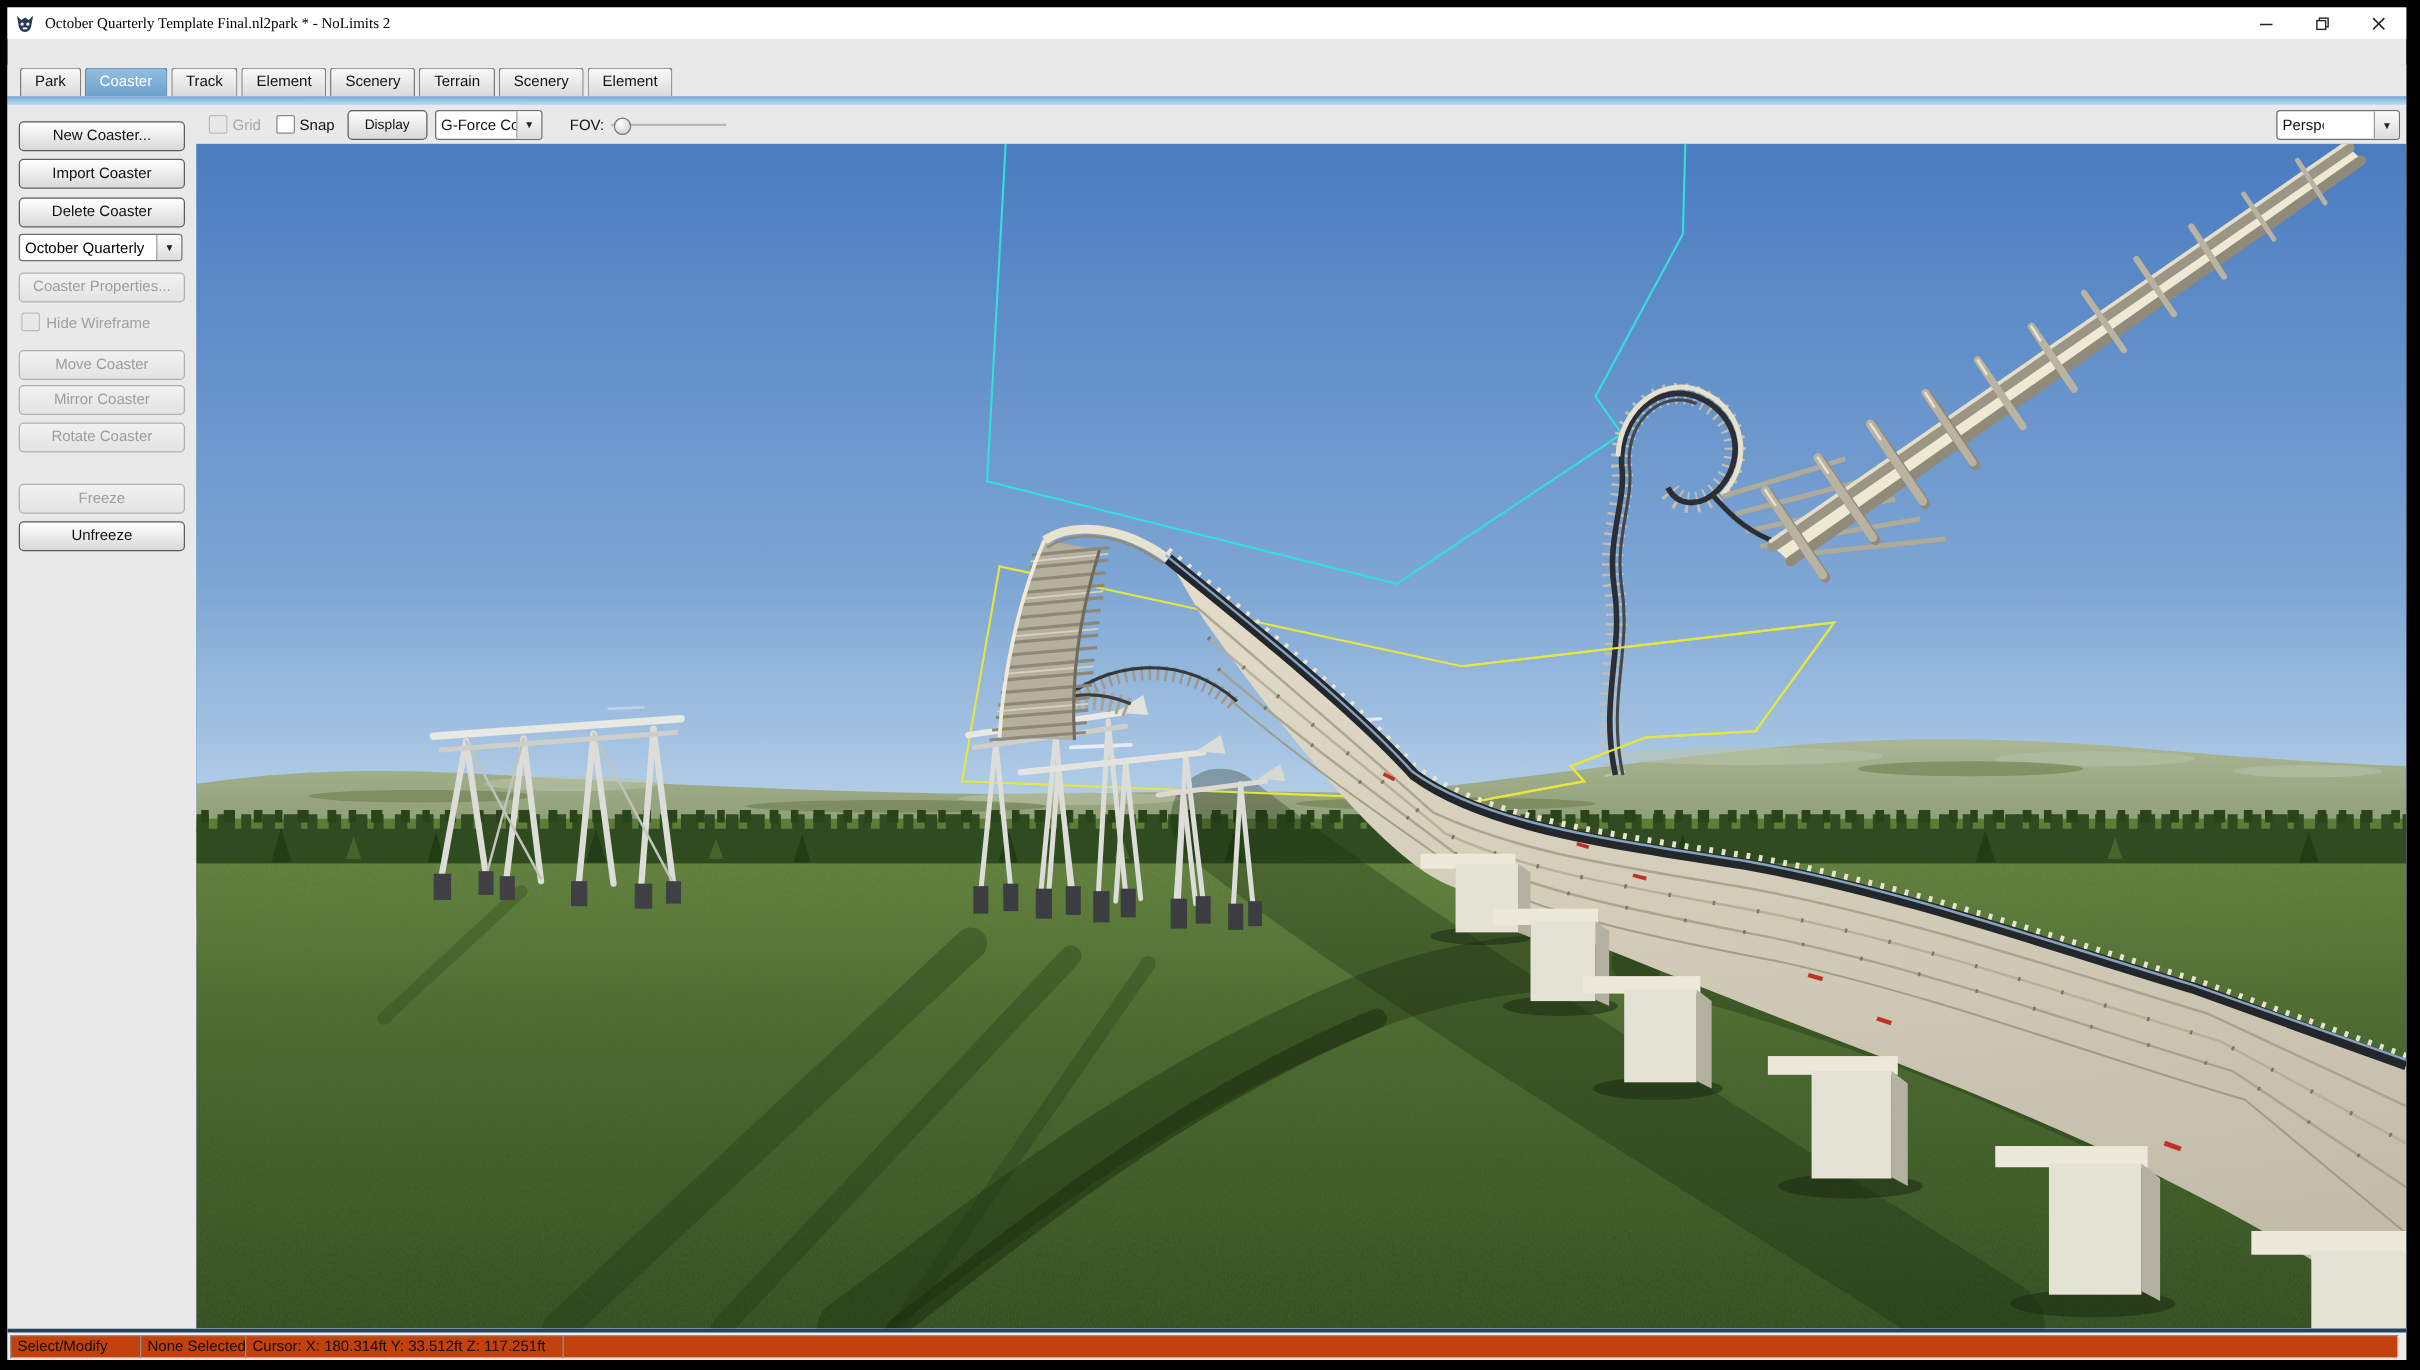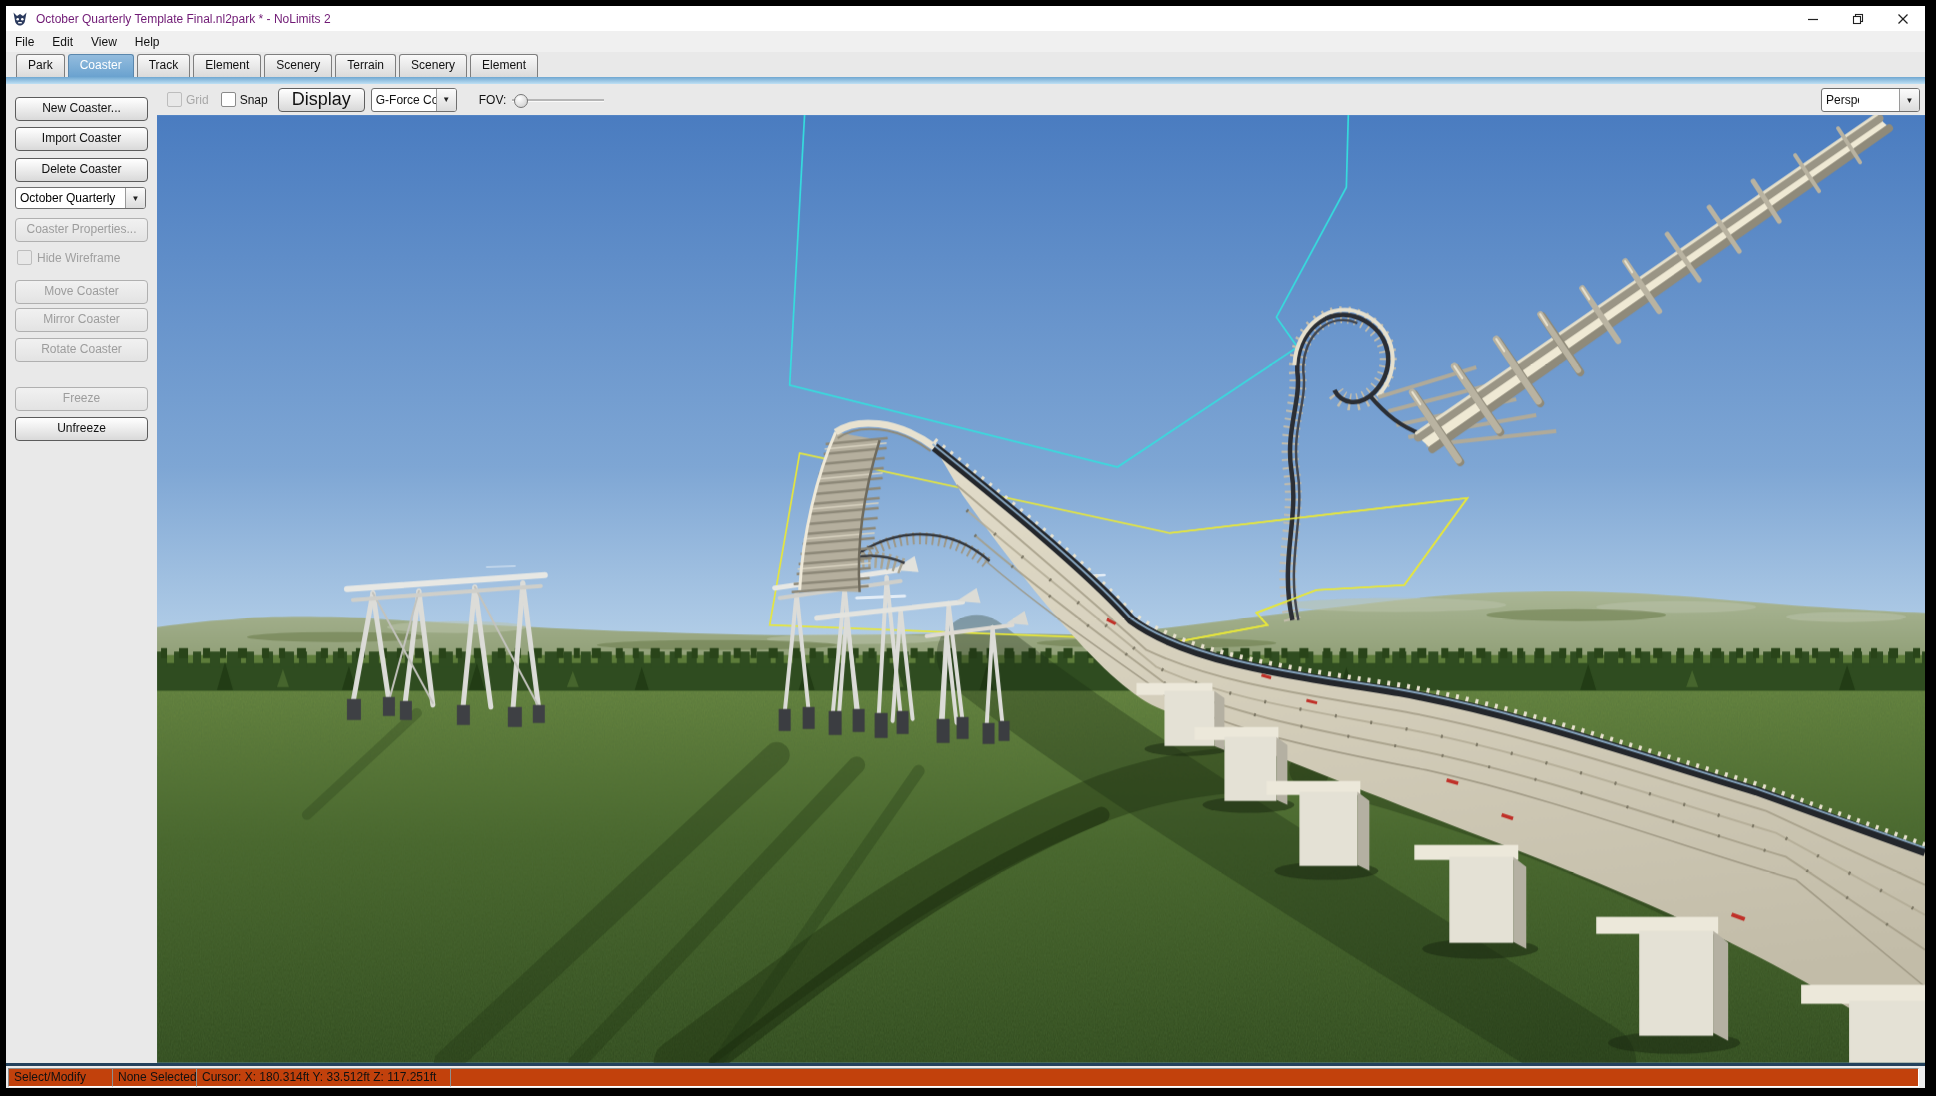--- a/index.html
+++ b/index.html
@@ -1,42 +1,42 @@
 <!DOCTYPE html>
 <html><head>
 <meta charset="utf-8">
 <style>
   html,body{margin:0;padding:0;background:#000;width:1936px;height:1096px;overflow:hidden;
     font-family:"Liberation Sans","DejaVu Sans",sans-serif;-webkit-font-smoothing:antialiased;}
   .window{position:absolute;left:6px;top:6px;width:1919px;height:1082px;background:#e9e9e9;}
   
   .titlebar{position:absolute;left:0;top:0;width:100%;height:25px;background:#ffffff;display:flex;align-items:center;}
   .titlebar .appicon{width:16px;height:16px;margin:0 8px 0 6px;}
-  .titlebar .title{font-size:12px;color:#701a75;}
+  .titlebar .title{font-size:12px;color:#000000;font-family:Liberation Serif, serif;}
   .wctrls{position:absolute;right:0;top:0;height:25px;display:flex;}
   .wbtn{width:45px;height:25px;display:flex;align-items:center;justify-content:center;color:#222;}
   .wbtn svg{display:block}
   
   .menubar{position:absolute;left:0;top:25px;width:100%;height:21px;background:#f0f0f0;border-bottom:1px solid #dcdcdc;display:flex;align-items:center;}
   .menuitem{font-size:12px;color:#111;padding:0 9px;height:100%;display:flex;align-items:center;}
   
   .tabrow{position:absolute;left:0;top:46px;width:100%;height:25px;background:#e9e9e9;display:flex;align-items:flex-end;padding-left:10px;box-sizing:border-box;}
   .tab{height:22px;line-height:21px;padding:0 11px;margin-right:3px;font-size:12px;color:#111;
        border:1px solid #7e7e7e;border-bottom:none;border-radius:3px 3px 0 0;
        background:linear-gradient(#f9f9f9,#dadada);}
   .tab.selected{background:linear-gradient(#93bcde,#6aa2cf);border-color:#5a87ad;color:#fff;}
   .bluestrip{position:absolute;left:0;top:71px;width:100%;height:7px;background:linear-gradient(#6fa7d1,#bfe0f4);}
   
   .toolbar{position:absolute;left:151px;top:78px;width:1768px;height:31px;background:#e9e9e9;display:flex;align-items:center;font-size:12px;color:#111;}
   .cb{width:13px;height:13px;border:1px solid #8a8a8a;background:#fff;display:inline-block;border-radius:2px;}
   .cb.disabled{border-color:#bdbdbd;background:#e8e8e8;}
   .cblabel{margin:0 4px;}
   .cblabel.disabled{color:#a8a8a8;}
   .tbtn{height:22px;padding:0 13px;border:1px solid #5f5f5f;border-radius:4px;background:linear-gradient(#ffffff,#d8d8d8);
-        font-size:18px;display:flex;align-items:center;}
+        font-size:11px;display:flex;align-items:center;}
   .combo{height:22px;border:1px solid #6f6f6f;border-radius:3px;background:#fff;display:flex;align-items:center;overflow:hidden;}
   .combo .ctext{padding:0 4px;white-space:nowrap;overflow:hidden;font-size:12px;}
   .combo .carrow{width:19px;height:100%;border-left:1px solid #9a9a9a;background:linear-gradient(#fbfbfb,#dcdcdc);
         display:flex;align-items:center;justify-content:center;font-size:8px;color:#222;flex:none;}
   .slider{position:relative;width:92px;height:14px;}
   .slider .groove{position:absolute;left:0;right:0;top:6px;height:2px;background:#b6b6b6;border-bottom:1px solid #fafafa;}
   .slider .knob{position:absolute;left:2px;top:1px;width:12px;height:12px;border-radius:50%;border:1px solid #777;
         background:radial-gradient(circle at 35% 30%,#fff,#c9c9c9);}
   .projcombo{position:absolute;right:5px;top:4px;width:97px;gap:40px;}
   
@@ -81,26 +81,20 @@
       </div>
       <div class="wbtn">
         <svg width="12" height="12" viewBox="0 0 12 12">
           <line x1="1.5" y1="1.5" x2="10.5" y2="10.5" stroke="#222" stroke-width="1.2"></line>
           <line x1="10.5" y1="1.5" x2="1.5" y2="10.5" stroke="#222" stroke-width="1.2"></line>
         </svg>
       </div>
     </div>
   </div>
 
-  <div class="menubar">
-    <span class="menuitem">File</span>
-    <span class="menuitem">Edit</span>
-    <span class="menuitem">View</span>
-    <span class="menuitem">Help</span>
-  </div>
 
   <div class="tabrow">
     <div class="tab">Park</div>
     <div class="tab selected">Coaster</div>
     <div class="tab">Track</div>
     <div class="tab">Element</div>
     <div class="tab">Scenery</div>
     <div class="tab">Terrain</div>
     <div class="tab">Scenery</div>
     <div class="tab">Element</div>

